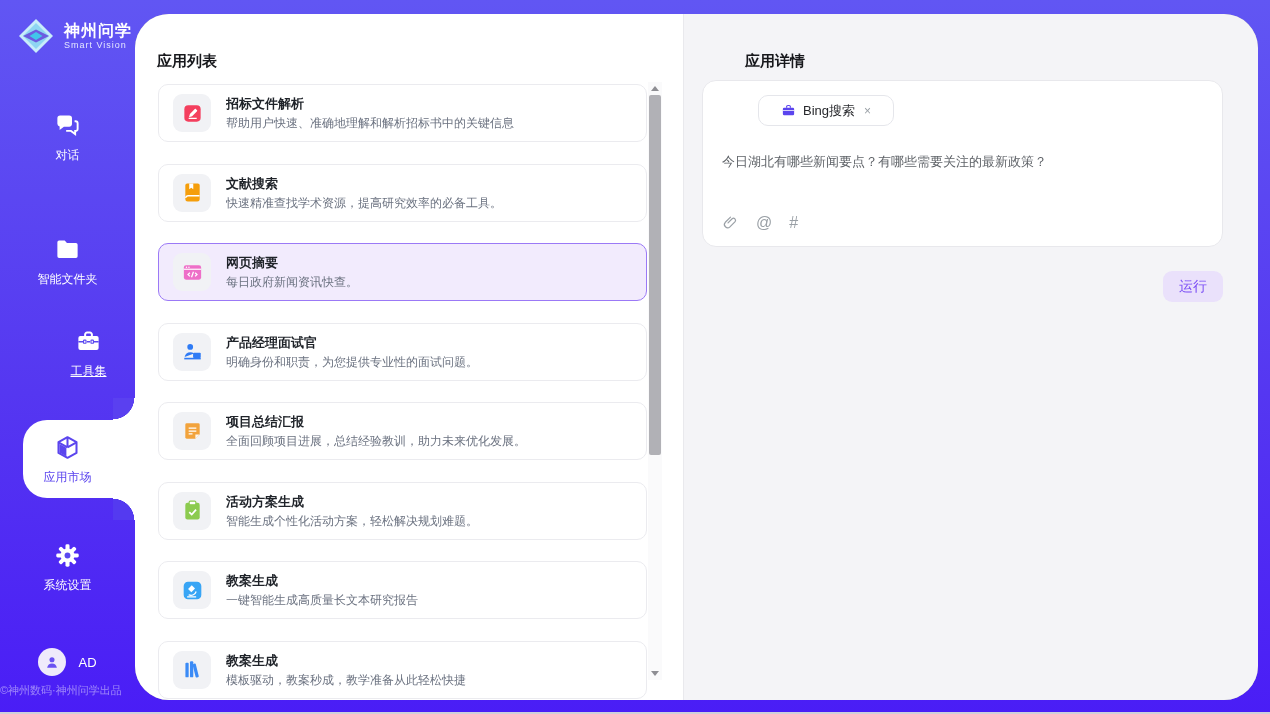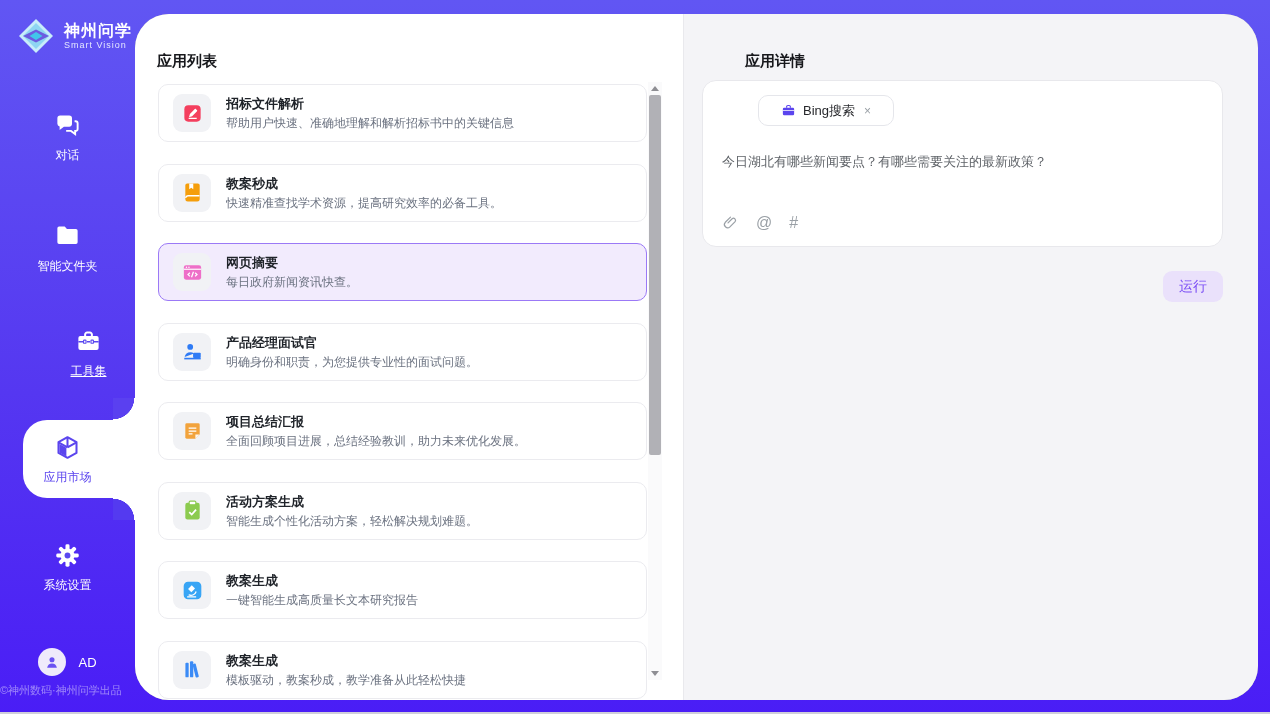--- a/index.html
+++ b/index.html
@@ -95,21 +95,21 @@
       <div class="logo-sub">Smart Vision</div>
     </div>
   </div>
 
   <div class="nav-bubble"></div>
   <div id="nav-root">
       <div class="nav-item" style="top: 112px;"><span class="nav-ico"><svg viewBox="0 0 24 24">
             <path fill="currentColor" d="M3 5.5A2.5 2.5 0 015.5 3h8A2.5 2.5 0 0116 5.5v5a2.5 2.5 0 01-2.5 2.5H8.8L5 16v-3.1A2.5 2.5 0 013 10.5v-5z"></path>
             <path fill="none" stroke="currentColor" stroke-width="1.7" d="M18.3 8.2h.9A1.8 1.8 0 0121 10v5a1.8 1.8 0 01-1.8 1.8h-.4v2.8l-3.7-2.8h-4.3"></path>
           </svg></span><span class="nav-label">对话</span></div>
-      <div class="nav-item" style="top: 222px; font-family: Liberation Mono, monospace;"><span class="nav-ico"><svg viewBox="0 0 24 24">
+      <div class="nav-item" style="top: 236px;"><span class="nav-ico"><svg viewBox="0 0 24 24">
             <path fill="currentColor" d="M3 5.5A1.5 1.5 0 014.5 4h5l2 2.2h8A1.5 1.5 0 0121 7.7V18a1.5 1.5 0 01-1.5 1.5h-15A1.5 1.5 0 013 18V5.5z"></path>
           </svg></span><span class="nav-label">智能文件夹</span></div>
       <div class="nav-item underlined" style="top: 328px; padding-left: 42px;"><span class="nav-ico"><svg viewBox="0 0 24 24">
             <path fill="none" stroke="currentColor" stroke-width="1.8" d="M9 7V5.8A1.8 1.8 0 0110.8 4h2.4A1.8 1.8 0 0115 5.8V7"></path>
             <rect x="3" y="7" width="18" height="12.5" rx="1.8" fill="currentColor"></rect>
             <path stroke="#5b48f0" stroke-width="1.5" d="M3 12.2h4.6m3 0h2.8m3 0H21"></path>
             <rect x="7.6" y="10.8" width="2.2" height="2.8" rx=".6" fill="#fff" stroke="#5b48f0" stroke-width="1"></rect>
             <rect x="14.2" y="10.8" width="2.2" height="2.8" rx=".6" fill="#fff" stroke="#5b48f0" stroke-width="1"></rect>
           </svg></span><span class="nav-label">工具集</span></div>
       <div class="nav-item active" style="top: 434px;"><span class="nav-ico"><svg viewBox="0 0 24 24">
@@ -161,21 +161,21 @@
         </div>
         <div class="app-card">
           <div class="app-ico-box" style="color: rgb(245, 158, 11);">
             <svg viewBox="0 0 24 24">
               <path fill="currentColor" d="M6.5 2.5h11a2 2 0 012 2V19a2.5 2.5 0 01-2.5 2.5H7A2.5 2.5 0 014.5 19V4.5a2 2 0 012-2z"></path>
               <path d="M4.8 17.6A2.6 2.6 0 017.3 15.4h12" stroke="#fff" stroke-width="1.4" fill="none"></path>
               <path d="M8.6 2.5h4.2v6.2l-2.1-1.7-2.1 1.7z" fill="#fff"></path>
             </svg>
           </div>
           <div class="app-texts">
-            <div class="app-title">教案秒成</div>
+            <div class="app-title">文献搜索</div>
             <div class="app-desc">快速精准查找学术资源，提高研究效率的必备工具。</div>
           </div>
         </div>
         <div class="app-card selected">
           <div class="app-ico-box" style="color: rgb(238, 111, 200);">
             <svg viewBox="0 0 24 24">
               <rect x="3" y="4.5" width="18" height="15" rx="2.2" fill="currentColor"></rect>
               <path d="M3 8.6h18" stroke="#fff" stroke-width="1.2"></path>
               <circle cx="5.7" cy="6.6" r=".8" fill="#fff"></circle>
               <circle cx="8.3" cy="6.6" r=".8" fill="#fff"></circle>

